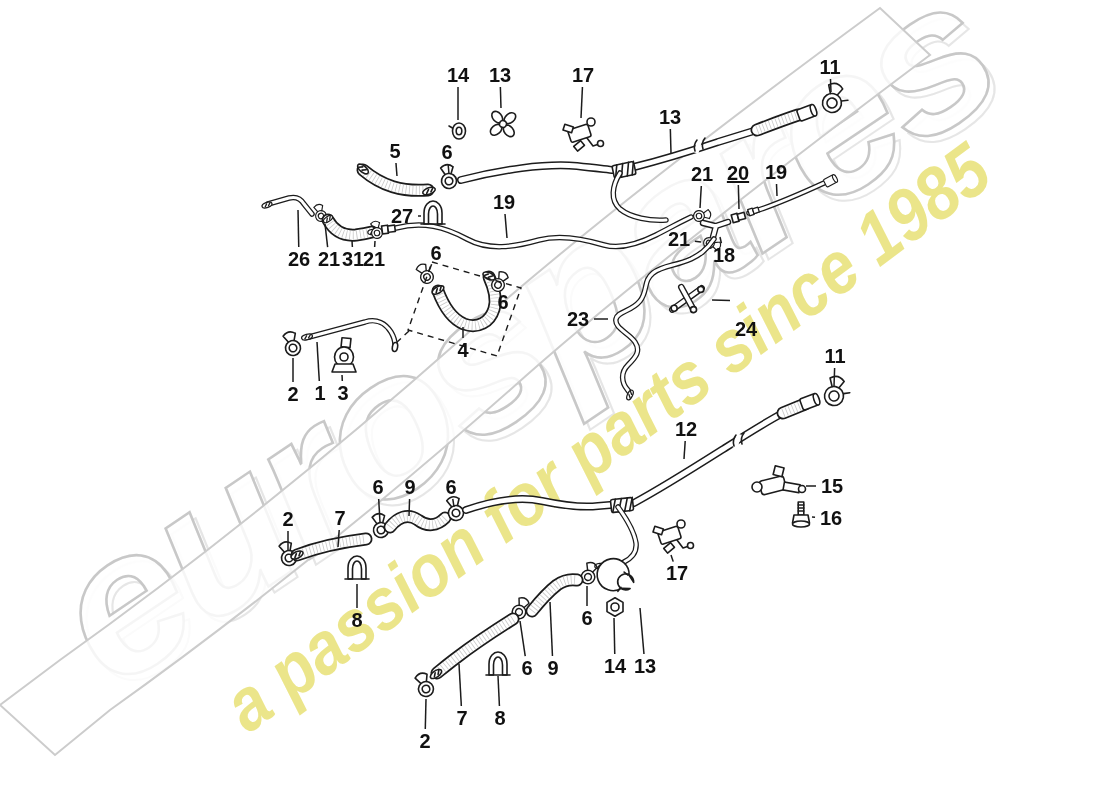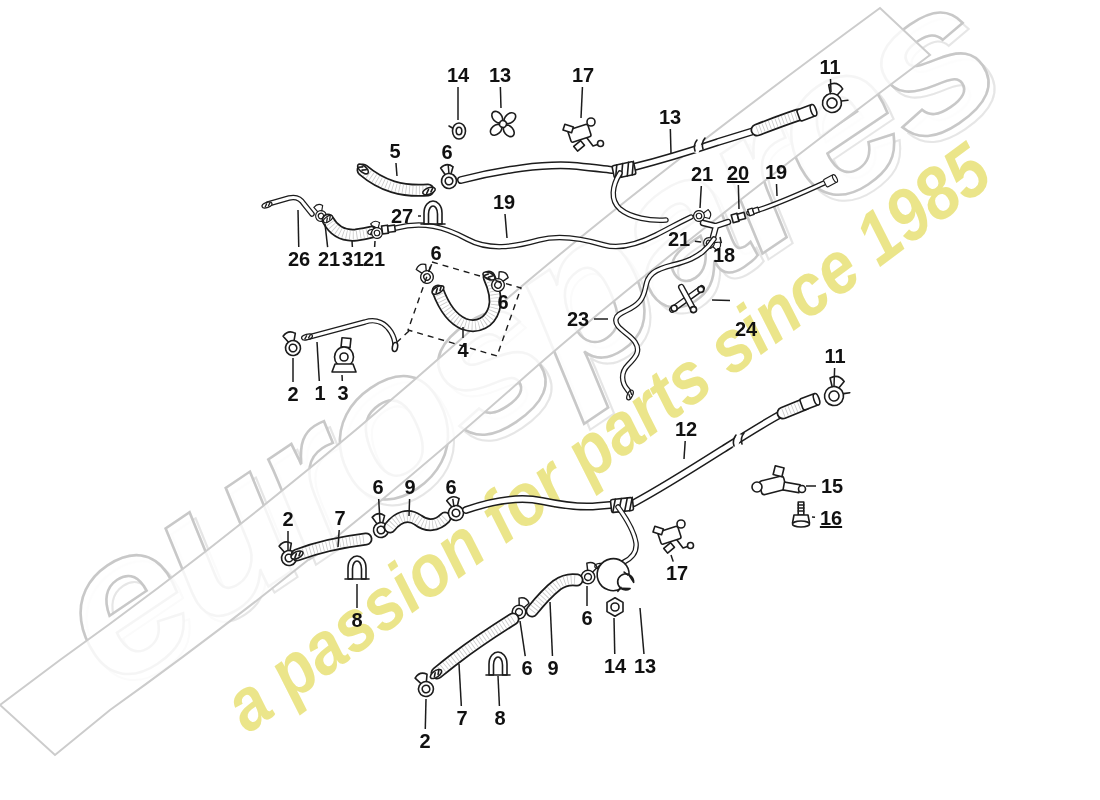--- a/index.html
+++ b/index.html
@@ -367,21 +367,21 @@
       <div class="callout" style="left: 724px; top: 255px;">18</div>
       <div class="callout" style="left: 746px; top: 301px; margin-top: 28px;">24</div>
       <div class="callout" style="left: 578px; top: 319px;">23</div>
       <div class="callout" style="left: 463px; top: 350px;">4</div>
       <div class="callout" style="left: 293px; top: 394px;">2</div>
       <div class="callout" style="left: 320px; top: 393px;">1</div>
       <div class="callout" style="left: 343px; top: 393px;">3</div>
       <div class="callout" style="left: 835px; top: 356px;">11</div>
       <div class="callout" style="left: 686px; top: 429px;">12</div>
       <div class="callout" style="left: 832px; top: 486px;">15</div>
-      <div class="callout" style="left: 831px; top: 518px; text-decoration: underline;">16</div>
+      <div class="callout" style="left: 831px; top: 518px;">16</div>
       <div class="callout" style="left: 677px; top: 573px;">17</div>
       <div class="callout" style="left: 288px; top: 519px;">2</div>
       <div class="callout" style="left: 340px; top: 518px;">7</div>
       <div class="callout" style="left: 378px; top: 487px;">6</div>
       <div class="callout" style="left: 410px; top: 487px;">9</div>
       <div class="callout" style="left: 451px; top: 487px;">6</div>
       <div class="callout" style="left: 357px; top: 620px;">8</div>
       <div class="callout" style="left: 587px; top: 618px;">6</div>
       <div class="callout" style="left: 615px; top: 666px;">14</div>
       <div class="callout" style="left: 645px; top: 666px;">13</div>

